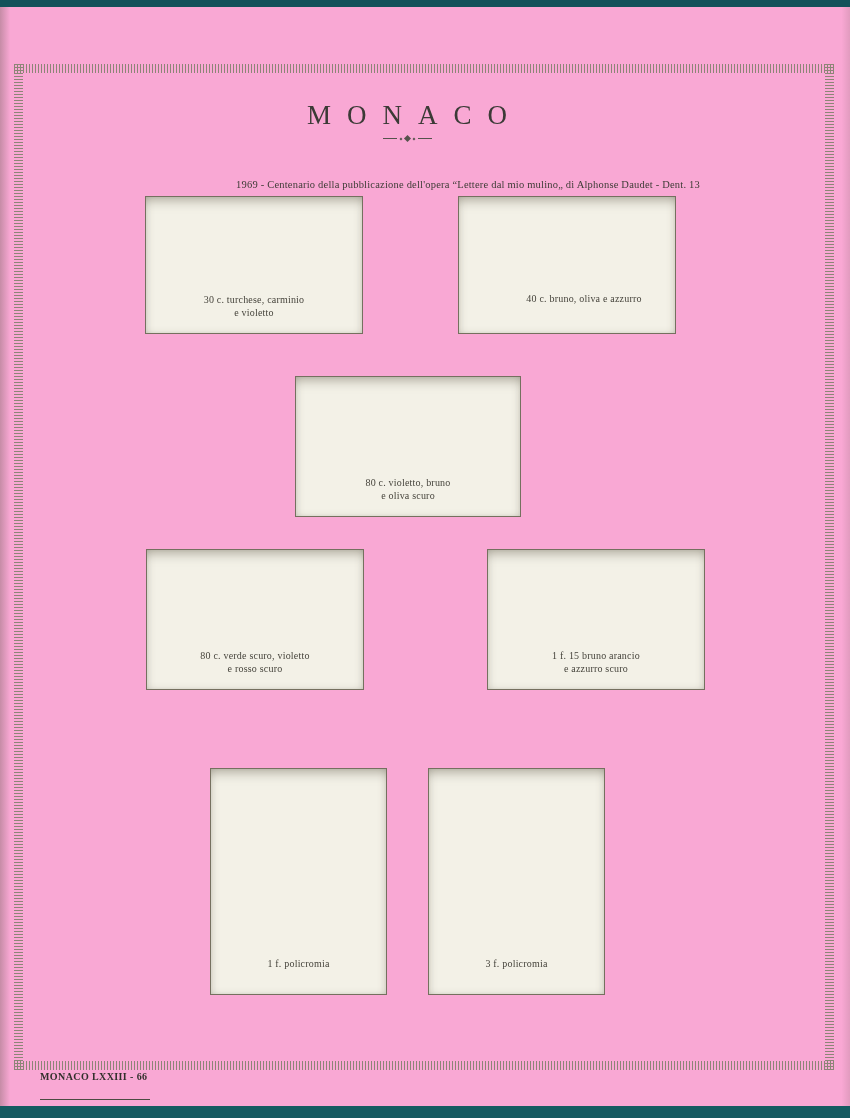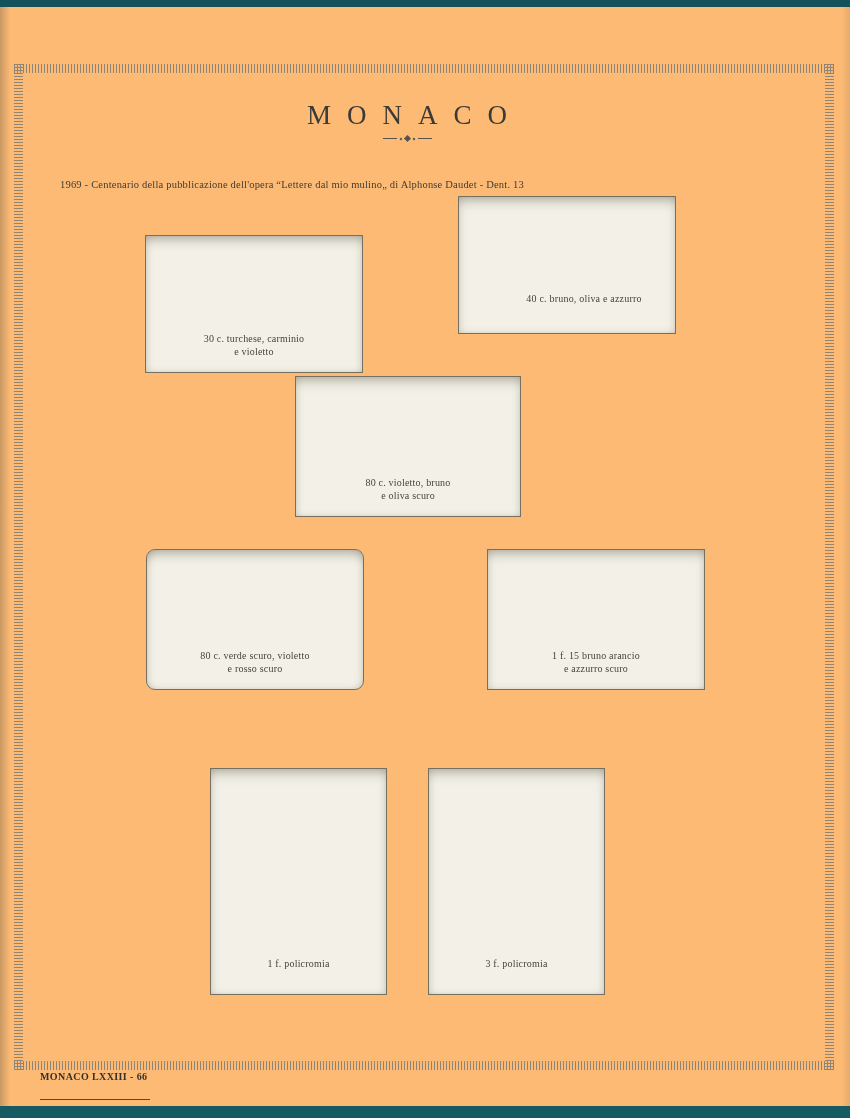--- a/index.html
+++ b/index.html
@@ -1,18 +1,18 @@
 <!DOCTYPE html>
 <html><head>
 <meta charset="utf-8">
 <style>
   html,body{margin:0;padding:0;background:#888;}
   .scan{
     position:relative;width:850px;height:1118px;overflow:hidden;
-    background:#fdba74;
+    background:#f9a8d4;
     font-family:"Liberation Serif", serif;
     color:#3c3a34;
   }
   
   .band{position:absolute;left:0;right:0;}
   .band.top{top:0;height:7px;background:#13525a;}
   .band.bottom{bottom:0;height:12px;background:#155b61;}
   .edge-left{position:absolute;left:0;top:7px;bottom:12px;width:12px;
     background:linear-gradient(90deg, rgba(80,75,60,0.30), rgba(80,75,60,0) 85%);}
   .edge-right{position:absolute;right:0;top:7px;bottom:12px;width:10px;
@@ -31,36 +31,36 @@
     position:absolute;top:100px;left:0;right:36px;margin:0;
     text-align:center;font-size:27px;font-weight:normal;
     letter-spacing:16px;text-indent:16px;color:#3b3a36;
   }
   .ornament{position:absolute;top:136px;left:0;right:36px;
     display:flex;justify-content:center;align-items:center;gap:3px;}
   .orn-line{display:inline-block;width:14px;height:1px;background:#55534c;}
   .orn-diamond{display:inline-block;width:5px;height:5px;background:#55534c;transform:rotate(45deg);}
   .orn-dot{display:inline-block;width:2px;height:2px;background:#55534c;transform:rotate(45deg);}
 
-  .sec-cap{position:absolute;text-align:left;font-size:10.5px;color:#3e3c36;letter-spacing:0.2px;}
+  .sec-cap{position:absolute;text-align:right;font-size:10.5px;color:#3e3c36;letter-spacing:0.2px;}
   .cap1{top:179px;left:60px;width:640px;}
   .cap2{top:750px;left:0;right:40px;}
 
   .stamp-box{
     position:absolute;border:1px solid #75705f;background:#f3f1e7;
     box-shadow:
       inset 0 12px 12px -9px rgba(110,104,88,0.55),
       inset 0 -5px 7px -6px rgba(110,104,88,0.28),
       inset 7px 0 8px -7px rgba(110,104,88,0.30),
       inset -7px 0 8px -7px rgba(110,104,88,0.30);
   }
-  .box-a{left:145px;top:196px;width:216px;height:136px;margin-top:39px;}
+  .box-a{left:145px;top:196px;width:216px;height:136px;}
   .box-b{left:458px;top:196px;width:216px;height:136px;}
   .box-c{left:295px;top:376px;width:224px;height:139px;}
-  .box-d{left:146px;top:549px;width:216px;height:139px;border-radius:9px;}
+  .box-d{left:146px;top:549px;width:216px;height:139px;}
   .box-e{left:455px;top:549px;width:216px;height:139px;margin-left:32px;}
   .box-f{left:210px;top:768px;width:175px;height:225px;}
   .box-g{left:428px;top:768px;width:175px;height:225px;}
 
   .stamp-label{
     position:absolute;left:0;right:0;bottom:14px;
     text-align:center;font-size:10px;line-height:1.3;color:#46443c;
     white-space:pre-line;letter-spacing:0.2px;
   }
   .box-b .stamp-label{bottom:28px;padding-left:34px;}

